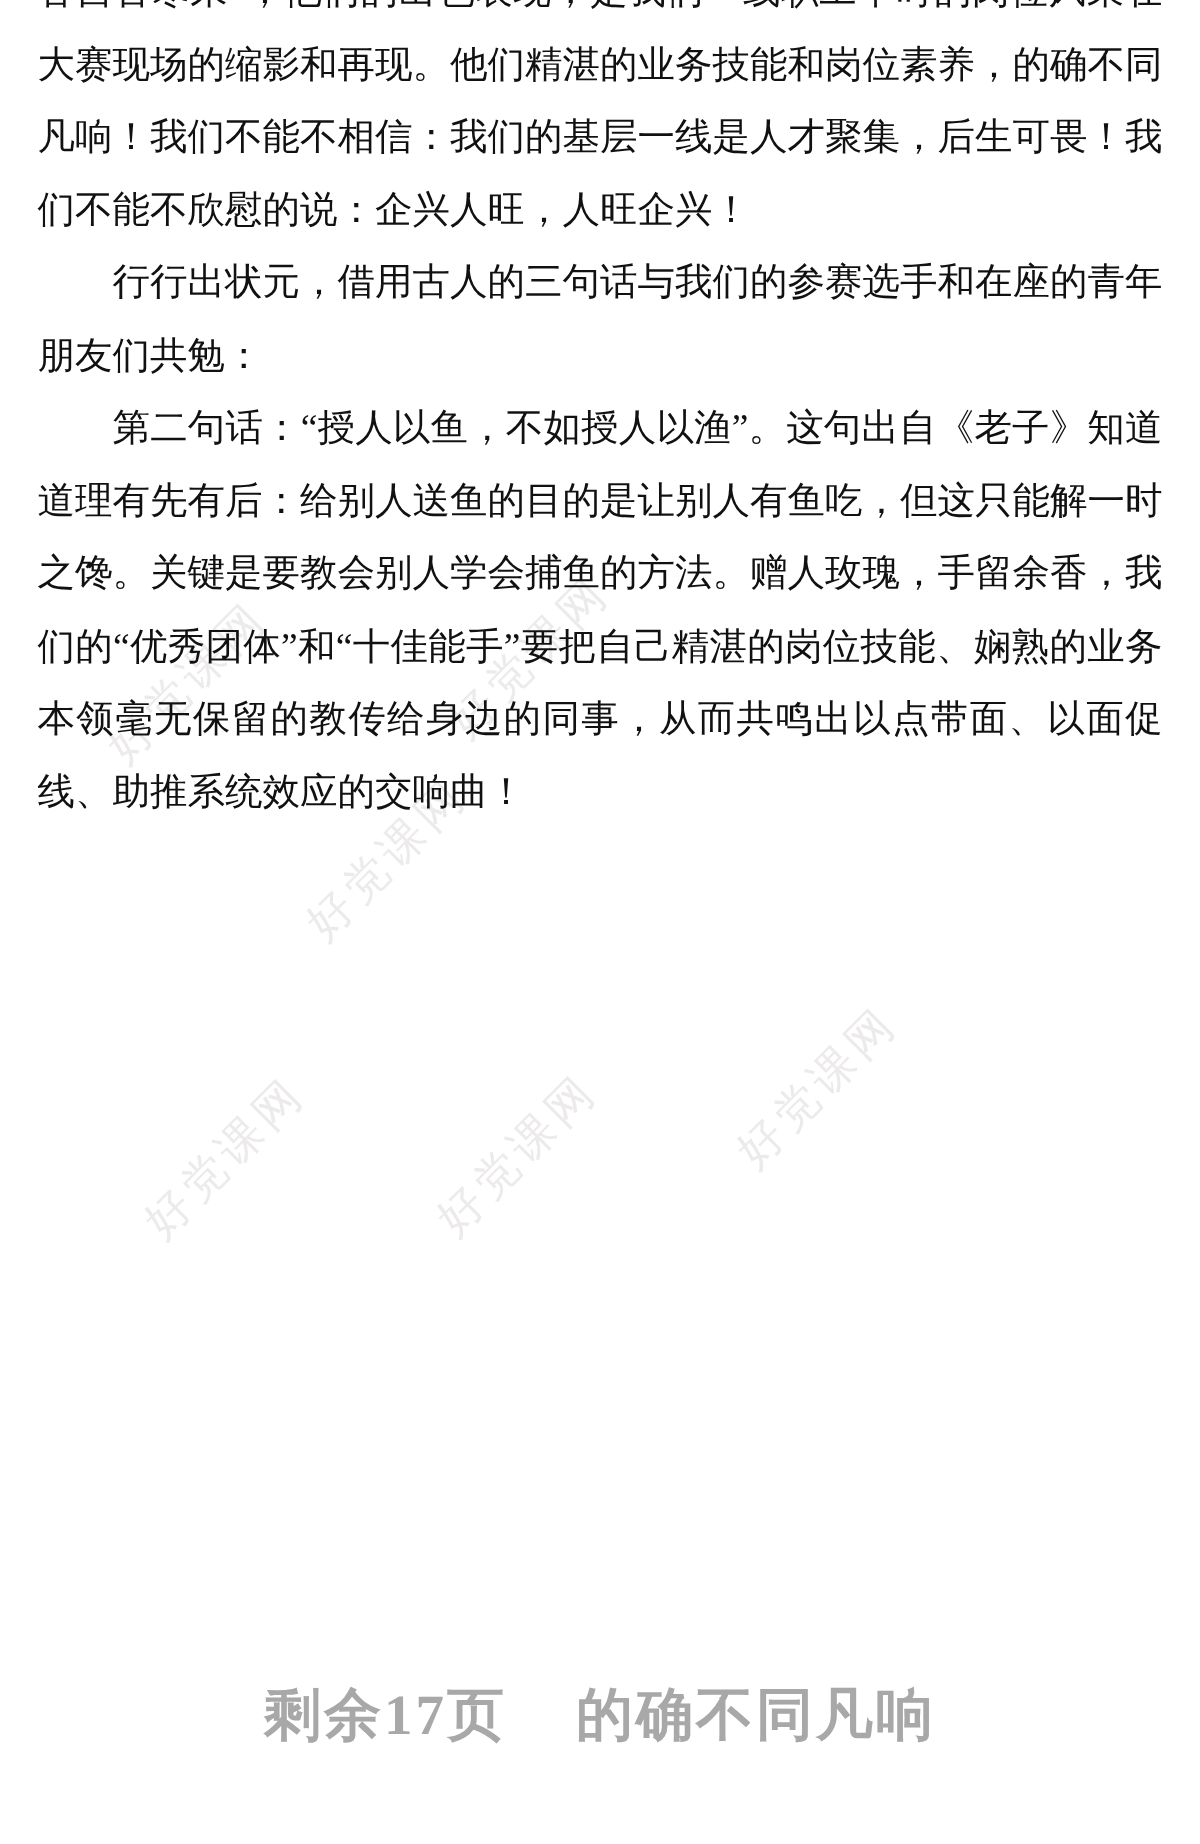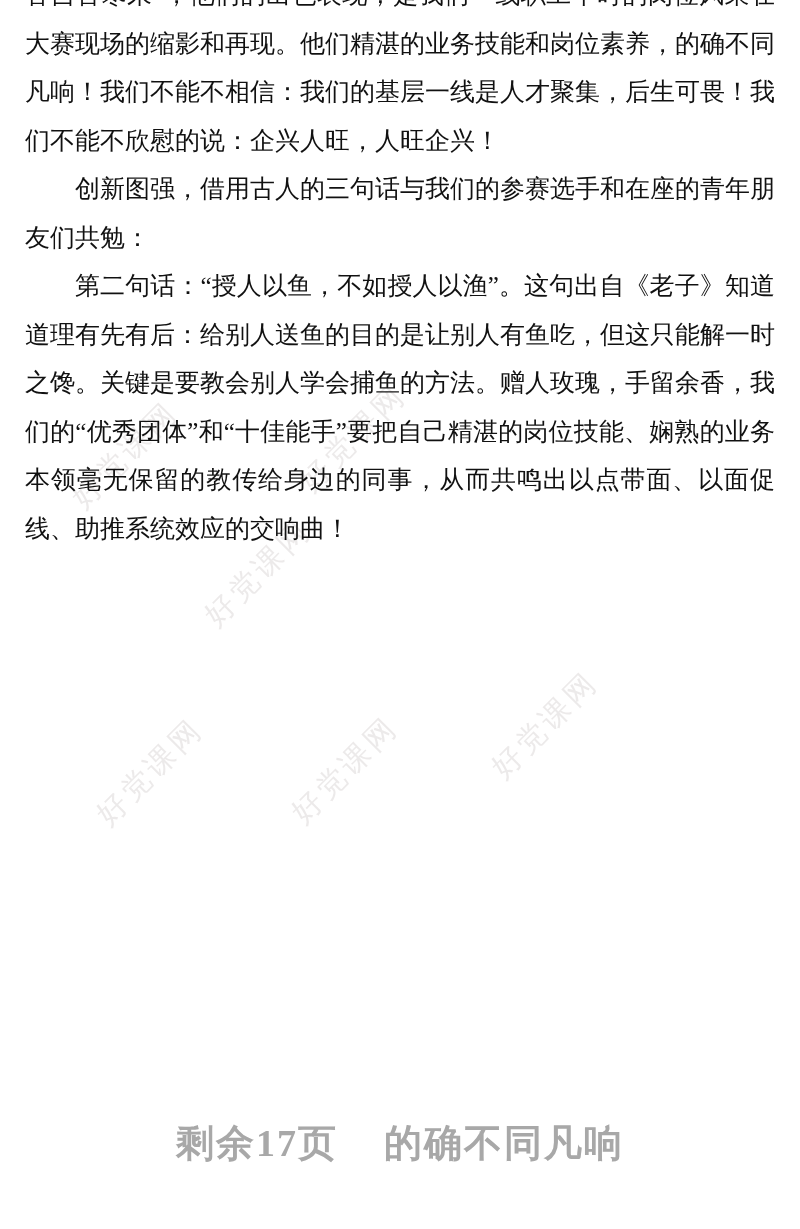--- a/index.html
+++ b/index.html
@@ -76,21 +76,21 @@
     <span class="wm" style="left:125px; top:455px;">好党课网</span>
     <span class="wm" style="left:353px; top:438px;">好党课网</span>
     <span class="wm" style="left:258px; top:573px;">好党课网</span>
     <span class="wm" style="left:150px; top:772px;">好党课网</span>
     <span class="wm" style="left:345px; top:770px;">好党课网</span>
     <span class="wm" style="left:545px; top:725px;">好党课网</span>
   </div>
 
   <div class="doc-text">
     <p class="no-indent">香自苦寒来”，他们的出色表现，是我们一线职工平时的岗位风采在大赛现场的缩影和再现。他们精湛的业务技能和岗位素养，的确不同凡响！我们不能不相信：我们的基层一线是人才聚集，后生可畏！我们不能不欣慰的说：企兴人旺，人旺企兴！</p>
-    <p>创新图强，借用古人的三句话与我们的参赛选手和在座的青年朋友们共勉：</p>
+    <p>行行出状元，借用古人的三句话与我们的参赛选手和在座的青年朋友们共勉：</p>
     <p>第二句话：“授人以鱼，不如授人以渔”。这句出自《老子》知道道理有先有后：给别人送鱼的目的是让别人有鱼吃，但这只能解一时之馋。关键是要教会别人学会捕鱼的方法。赠人玫瑰，手留余香，我们的“优秀团体”和“十佳能手”要把自己精湛的岗位技能、娴熟的业务本领毫无保留的教传给身边的同事，从而共鸣出以点带面、以面促线、助推系统效应的交响曲！</p>
   </div>
 
   <div class="footer">
     <span>剩余17页</span>
     <span>的确不同凡响</span>
   </div>
 
 </div>
 

